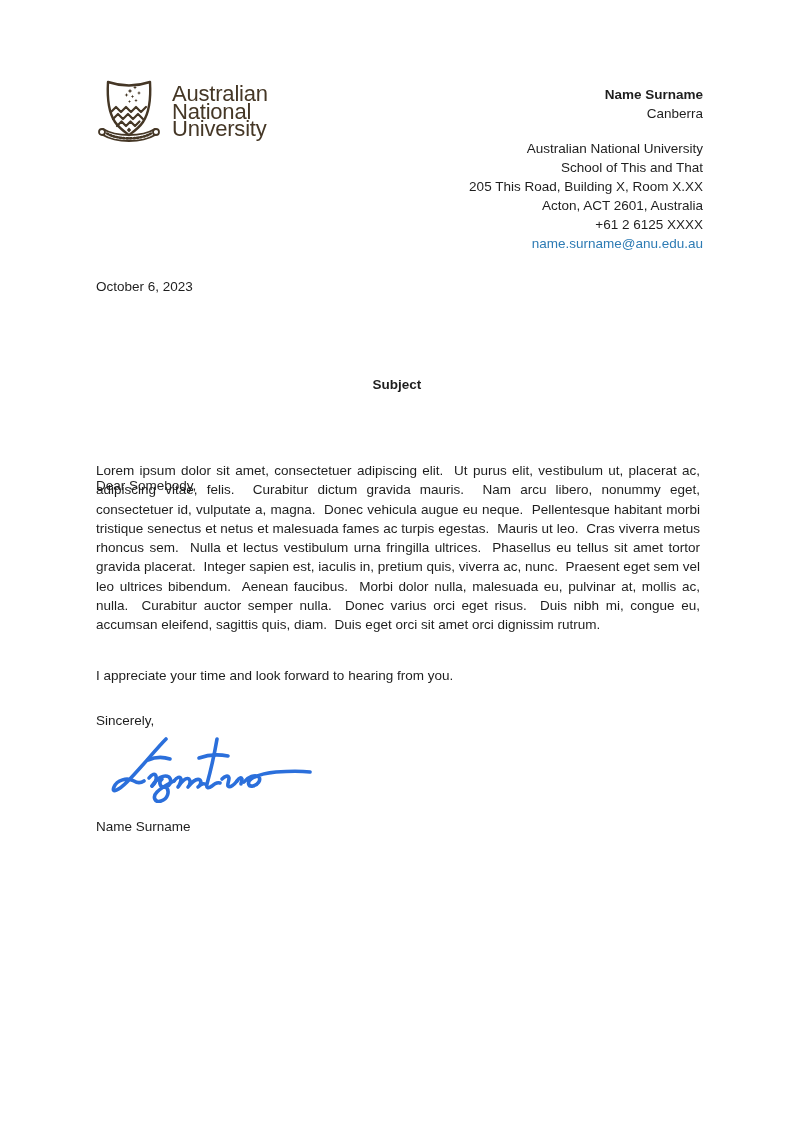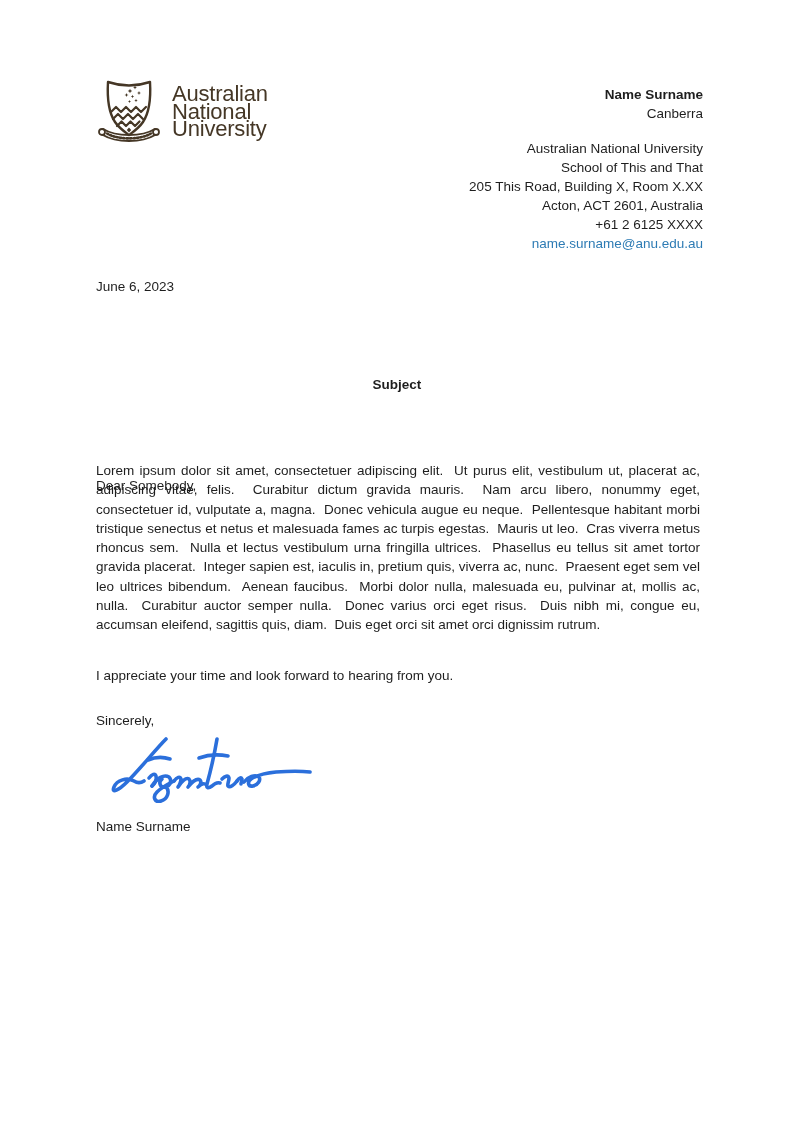--- a/index.html
+++ b/index.html
@@ -101,21 +101,21 @@
     <div>Canberra</div>
     <div class="spacer"></div>
     <div>Australian National University</div>
     <div>School of This and That</div>
     <div>205 This Road, Building X, Room X.XX</div>
     <div>Acton, ACT 2601, Australia</div>
     <div>+61 2 6125 XXXX</div>
     <div><a class="email-link">name.surname@anu.edu.au</a></div>
   </div>
 
-  <div class="abs date-line">June 6, 2023</div>
+  <div class="abs date-line">October 6, 2023</div>
 
   <div class="abs subject-line">Subject</div>
 
   <div class="abs salutation">Dear Somebody,</div>
 
   <div class="abs body-par">Lorem ipsum dolor sit amet, consectetuer adipiscing elit.  Ut purus elit, vestibulum ut, placerat ac, adipiscing vitae, felis.  Curabitur dictum gravida mauris.  Nam arcu libero, nonummy eget, consectetuer id, vulputate a, magna.  Donec vehicula augue eu neque.  Pellentesque habitant morbi tristique senectus et netus et malesuada fames ac turpis egestas.  Mauris ut leo.  Cras viverra metus rhoncus sem.  Nulla et lectus vestibulum urna fringilla ultrices.  Phasellus eu tellus sit amet tortor gravida placerat.  Integer sapien est, iaculis in, pretium quis, viverra ac, nunc.  Praesent eget sem vel leo ultrices bibendum.  Aenean faucibus.  Morbi dolor nulla, malesuada eu, pulvinar at, mollis ac, nulla.  Curabitur auctor semper nulla.  Donec varius orci eget risus.  Duis nibh mi, congue eu, accumsan eleifend, sagittis quis, diam.  Duis eget orci sit amet orci dignissim rutrum.</div>
 
   <div class="abs closing-line">I appreciate your time and look forward to hearing from you.</div>
 
   <div class="abs valediction">Sincerely,</div>

